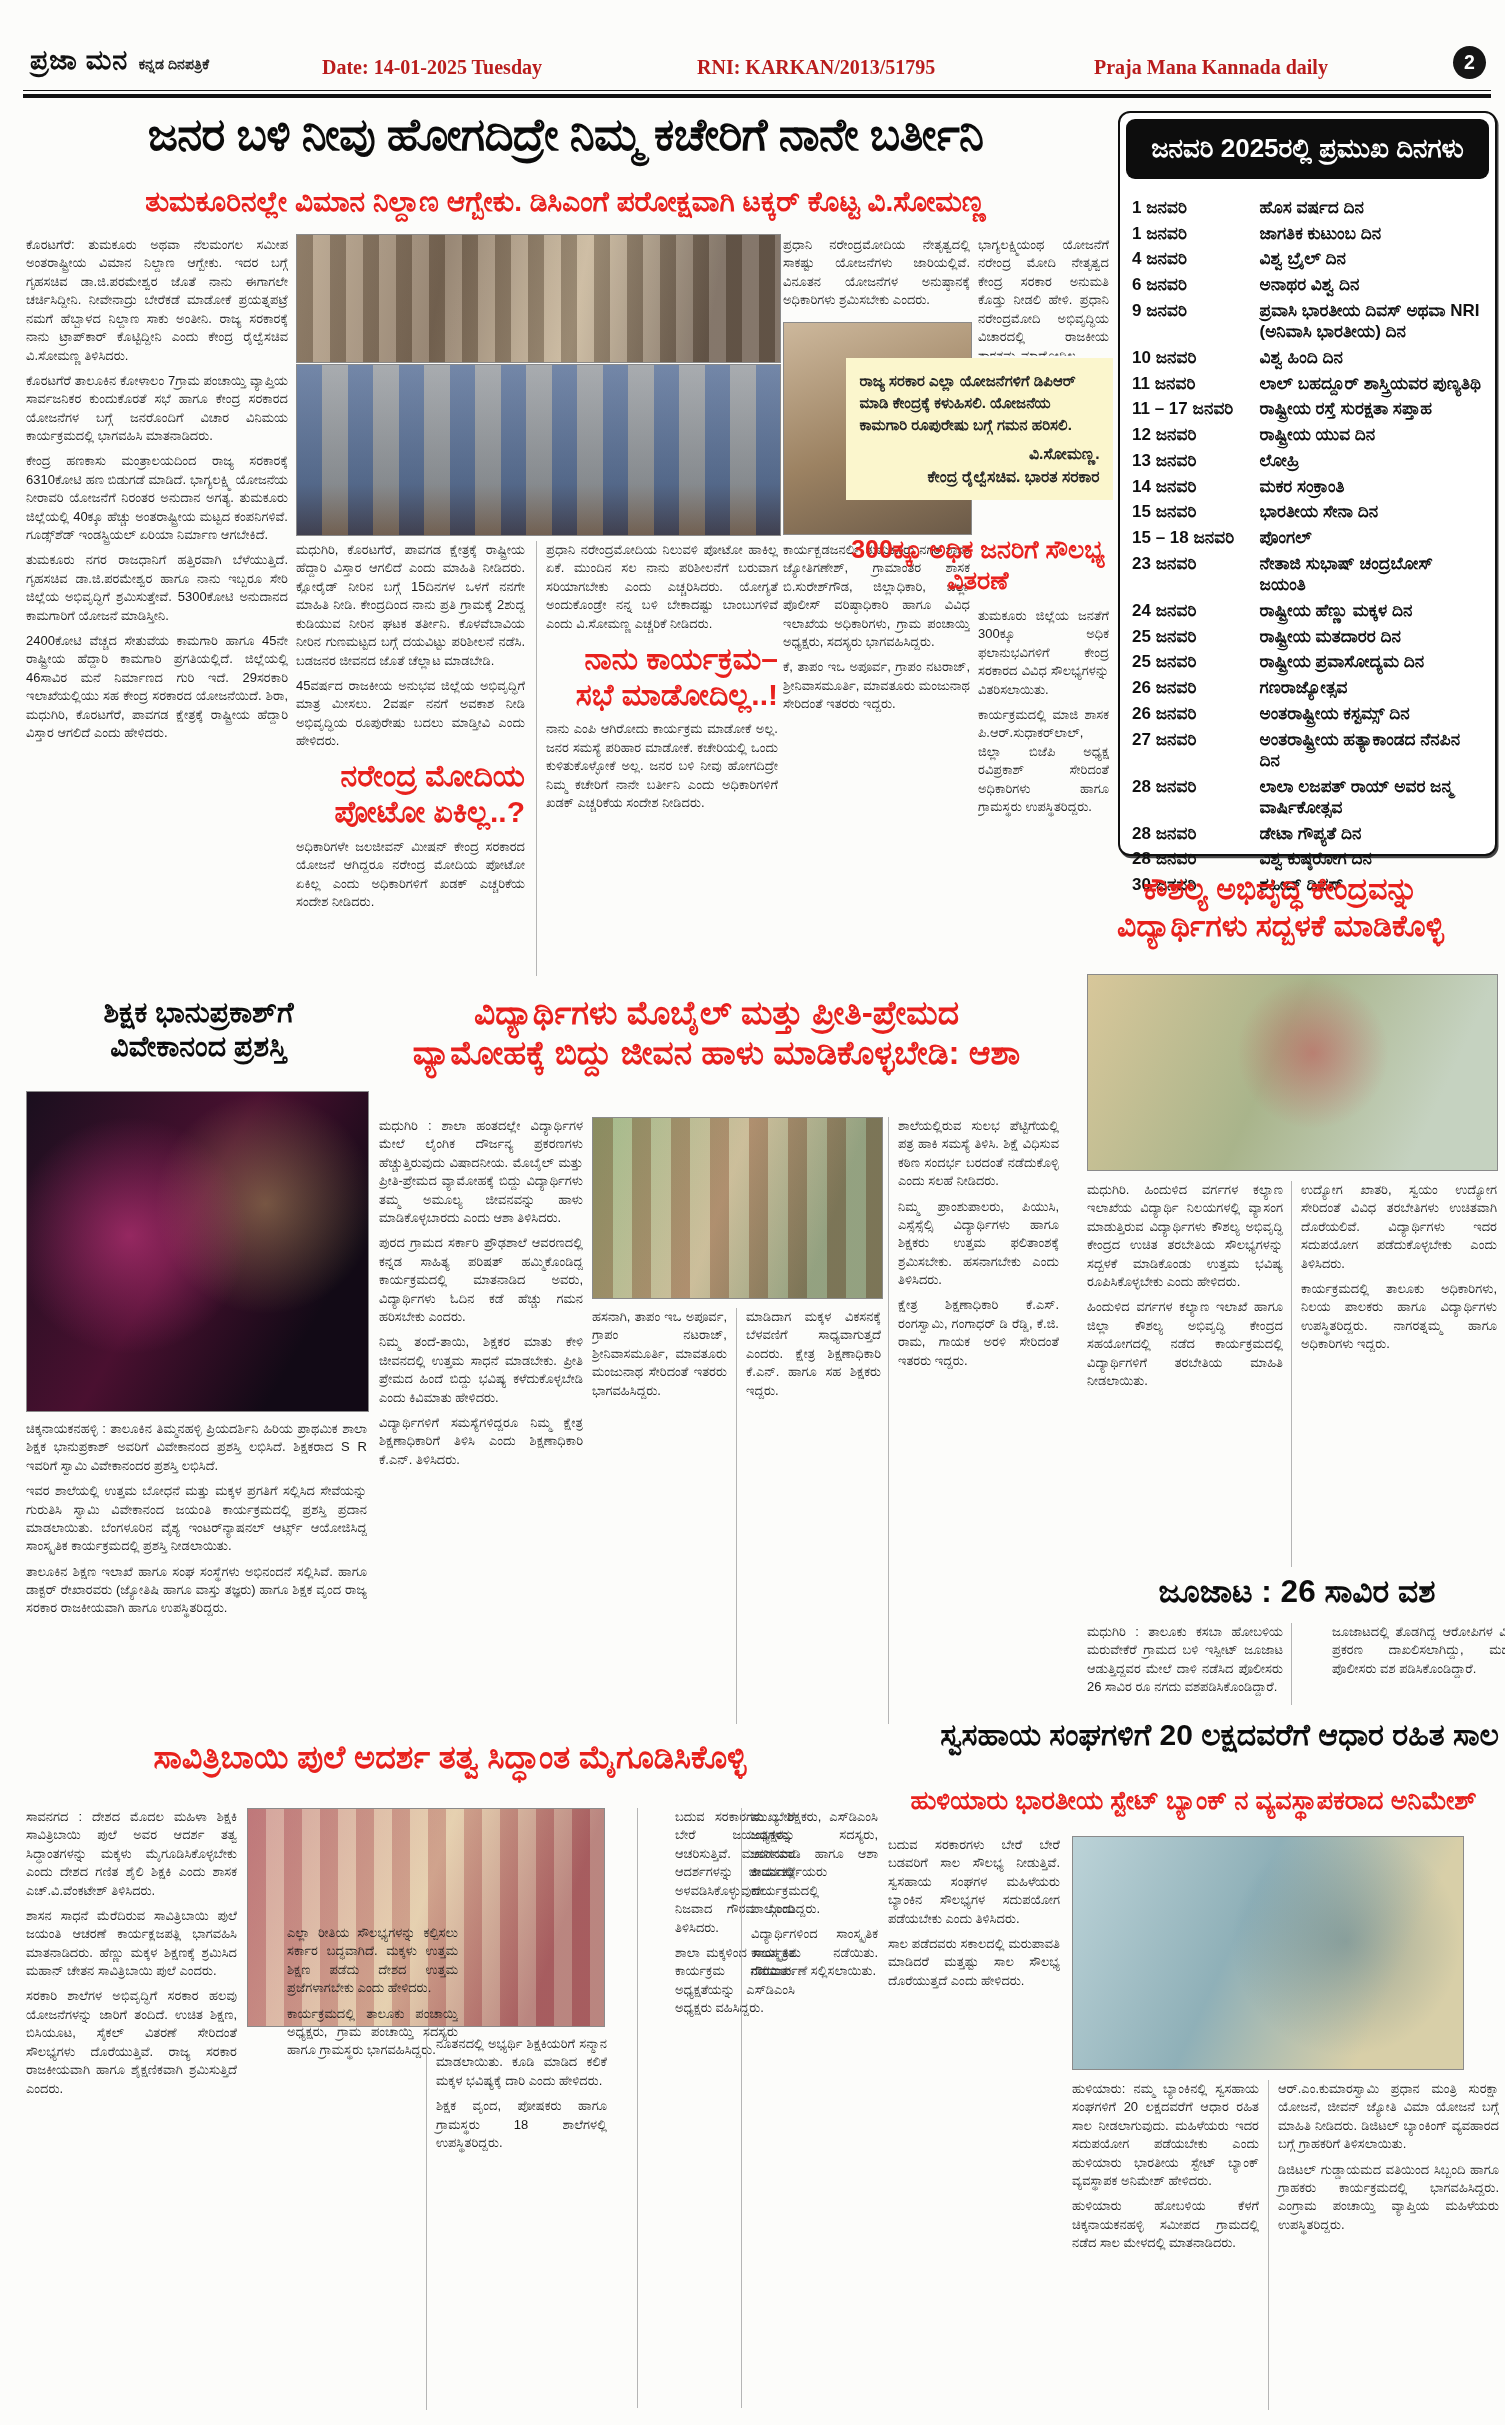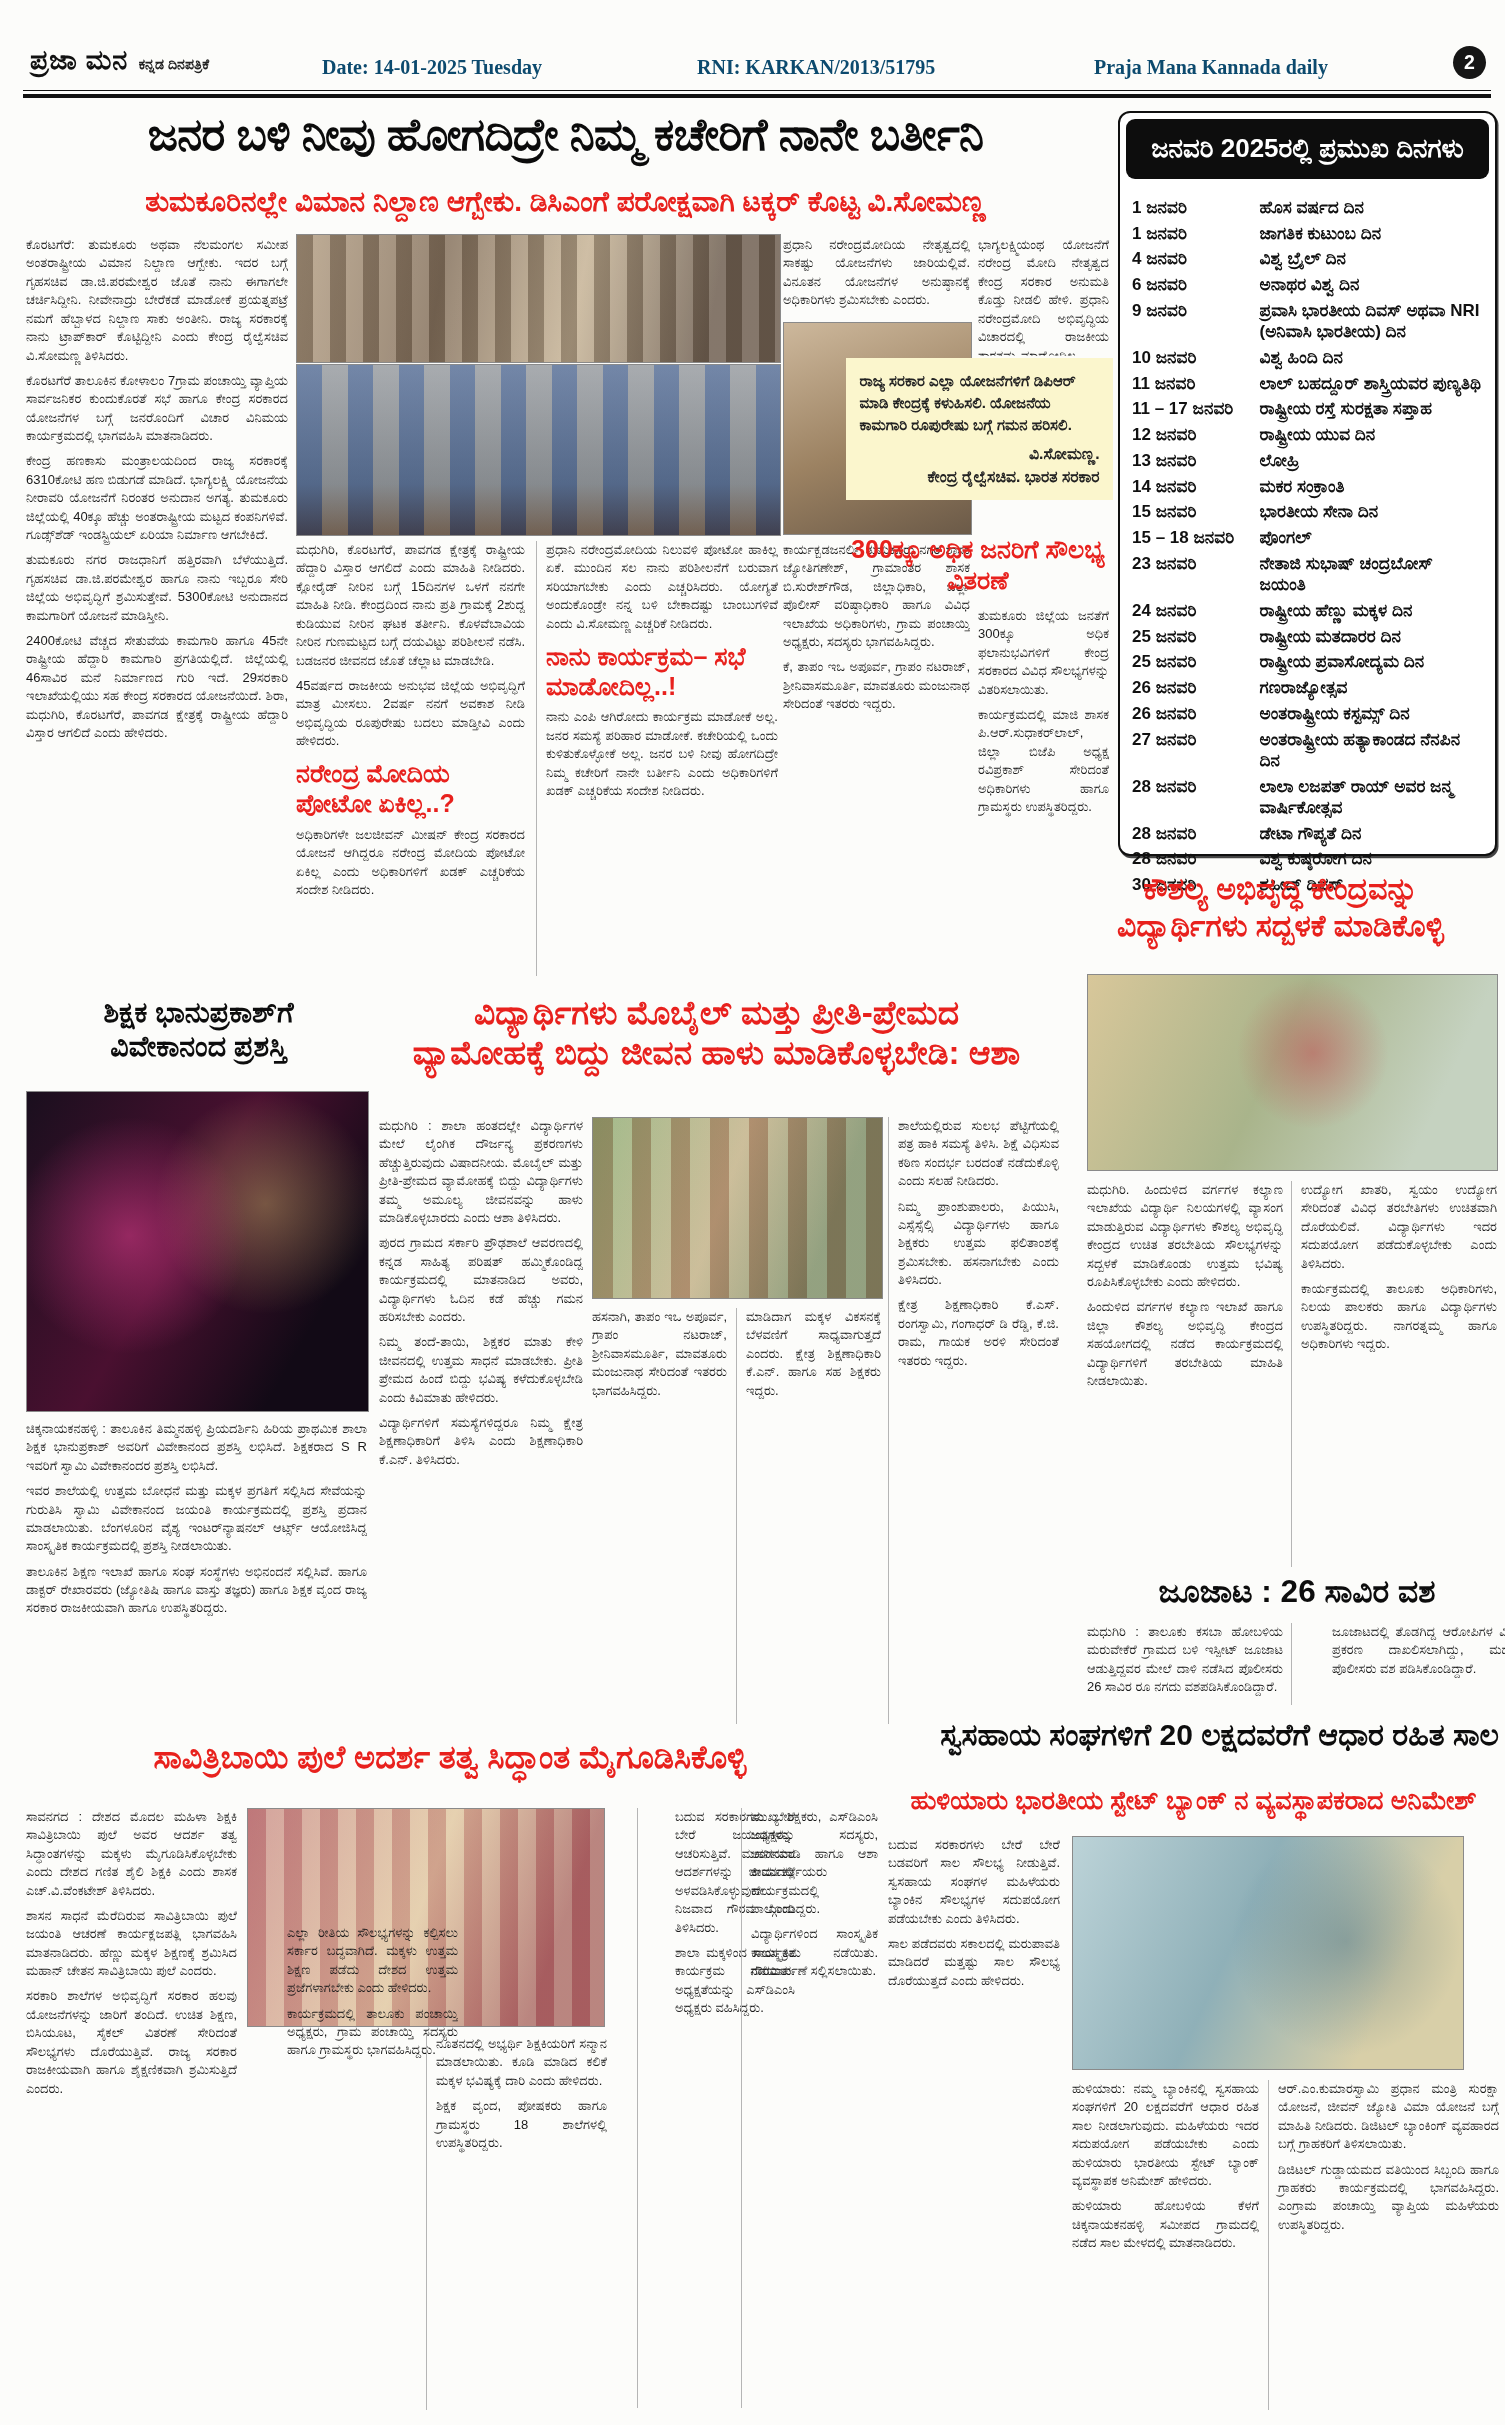--- a/index.html
+++ b/index.html
@@ -2,34 +2,34 @@
 <html style="font-size:12px"><head>
 <meta charset="utf-8">
 <style>
   html,body{margin:0;padding:0;}
   body{width:1505px;height:2426px;position:relative;background:#fcfcfa;
        font-family:"Liberation Sans",sans-serif;color:#161616;overflow:hidden;}
   .abs{position:absolute;}
   
   .mast-logo{font-weight:bold;font-size:27px;letter-spacing:0.7px;color:#111;}
   .mast-logo-sub{font-size:14.2px;font-weight:bold;margin-left:7.5px;color:#222;}
-  .mast-meta{font-family:"Liberation Serif",serif;font-weight:bold;font-size:20px;color:#0c4a6e;}
+  .mast-meta{font-family:"Liberation Serif",serif;font-weight:bold;font-size:20px;color:#b91c1c;}
   .page-circle{width:33px;height:33px;border-radius:50%;background:#161616;color:#fff;
        display:flex;align-items:center;justify-content:center;font-size:19.5px;font-weight:bold;}
   .mast-rule{border-top:1.5px solid #111;}
   .mast-rule2{background:#111;height:3.7px;}
   
   .lead-head{font-size:45px;font-weight:bold;color:#0b0b0b;text-align:center;line-height:1.08;letter-spacing:-0.7px;}
   .lead-sub{font-size:28px;font-weight:bold;color:#e8211d;text-align:center;line-height:1.15;}
   .sec-head-red{font-weight:bold;color:#e8211d;text-align:center;line-height:1.22;}
   .sec-head-blk{font-weight:bold;color:#0d0d0d;text-align:center;line-height:1.2;}
   
   .body-txt{font-size:13px;line-height:1.42;text-align:justify;color:#1a1a1a;}
   .body-txt p{margin:0 0 6.7px 0;}
-  .red-sub{color:#e8211d;font-weight:bold;font-size:25px;line-height:1.2;text-align:left;margin:7.5px 0;}
+  .red-sub{color:#e8211d;font-weight:bold;font-size:30px;line-height:1.2;text-align:right;margin:7.5px 0;}
   .col-rule{border-left:0.7px solid #b5b5b5;padding-left:9px;}
   
   .days-box{border:2.2px solid #101010;border-radius:12px;background:#fff;box-shadow:1.5px 2.2px 0 #444;}
   .days-head{background:#0d0d0d;color:#fff;border-radius:9px;margin:6px;
        font-size:26px;font-weight:bold;text-align:center;padding:15px 4.5px;line-height:1.15;}
   .days-list{padding:7.5px 12px 6px 12px;}
   .day-row{display:flex;gap:7.5px;font-size:17px;font-weight:bold;color:#111;margin:4.5px 0;line-height:1.25;}
   .day-date{flex:0 0 120px;}
   .day-label{flex:1;}
   

